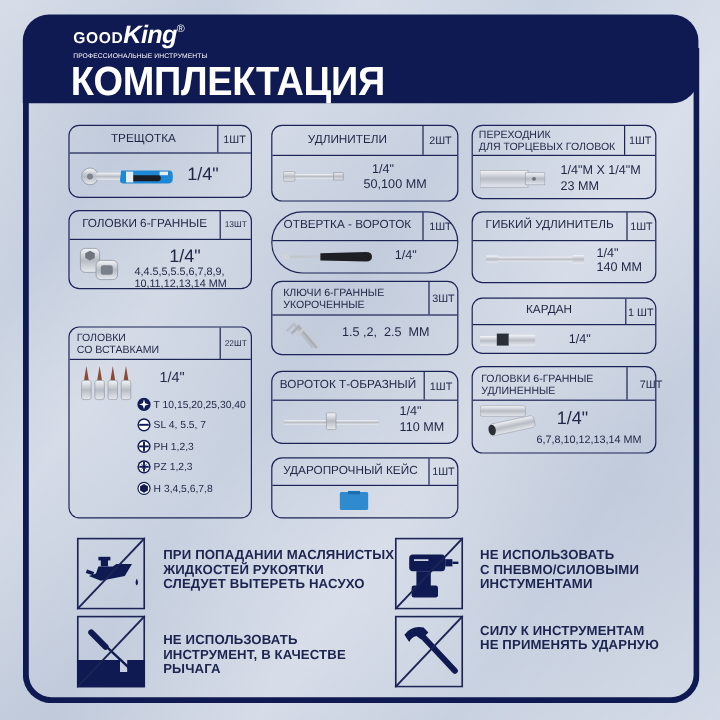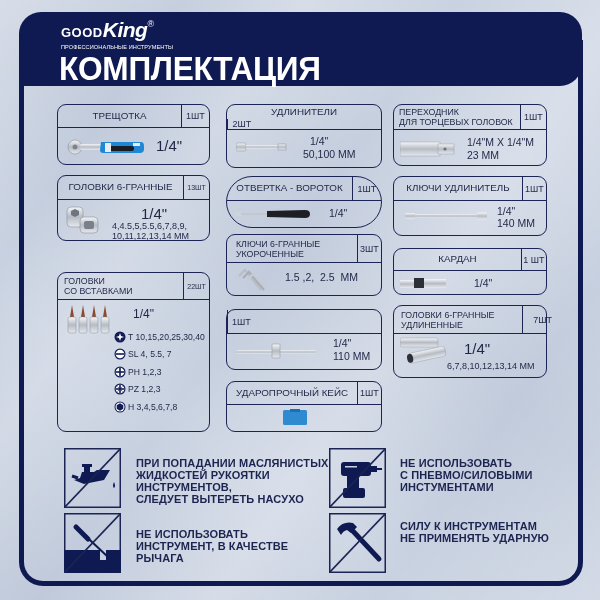--- a/index.html
+++ b/index.html
@@ -173,21 +173,21 @@
     <svg width="12" height="12" viewBox="0 0 12 12">
         <circle cx="6" cy="6" r="5.5" fill="#121c55"></circle>
         <circle cx="6" cy="6" r="4.5" fill="#fff"></circle>
         <polygon points="6,2.3 9.3,4.2 9.3,7.8 6,9.7 2.7,7.8 2.7,4.2" fill="#121c55"></polygon>
       </svg>
     <span>H 3,4,5,6,7,8</span>
   </div>
 </div>
 
 <div class="box" style="left:226px;top:104px;width:156px;height:64px;">
-  <div class="box-head" style="height:25px;flex-direction:column;">
+  <div class="box-head" style="height:25px;">
     <div class="box-title single">
         <span>УДЛИНИТЕЛИ</span>
       </div>
     <div class="box-qty" style="width:29px;text-align:right;">2ШТ</div>
   </div>
   <svg class="abs" style="left:9px;top:37px;" width="52" height="10" viewBox="0 0 52 10">
     <rect x="0" y="1" width="10" height="8" rx="1.5" fill="url(#silv)" stroke="#8a9099" stroke-width="0.5"></rect>
     <rect x="10" y="3" width="32" height="4" fill="url(#silv)"></rect>
     <rect x="42" y="2" width="8" height="6" fill="url(#silv)" stroke="#8a9099" stroke-width="0.5"></rect>
   </svg>
@@ -221,20 +221,23 @@
   <svg class="abs" style="left:10px;top:29px;" width="30" height="30" viewBox="0 0 30 30">
     <path d="M2 12 L8 6 L24 26" stroke="#b9bec6" stroke-width="2.2" fill="none"></path>
     <path d="M6 14 L12 8 L27 26" stroke="#a9aeb7" stroke-width="2.2" fill="none"></path>
     <path d="M10 16 L16 10 L29 24" stroke="#c7ccd3" stroke-width="2.2" fill="none"></path>
   </svg>
   <div class="spec spec-md" style="left:58px;top:37px;white-space:pre;">1.5 ,2,  2.5  ММ</div>
 </div>
 
 <div class="box" style="left:226px;top:309px;width:156px;height:61px;">
   <div class="box-head" style="height:24px;">
+    <div class="box-title single">
+        <span>ВОРОТОК Т-ОБРАЗНЫЙ</span>
+      </div>
     <div class="box-qty" style="width:28px;">1ШТ</div>
   </div>
   <svg class="abs" style="left:9px;top:32px;" width="82" height="18" viewBox="0 0 82 18">
     <rect x="0" y="8" width="80" height="4" rx="2" fill="url(#silv)"></rect>
     <rect x="36" y="2" width="8" height="14" rx="1" fill="url(#silv)" stroke="#8a9099" stroke-width="0.5"></rect>
   </svg>
   <div class="spec spec-md" style="left:106px;top:28px;">1/4"</div>
   <div class="spec spec-md" style="left:106px;top:41px;">110 ММ</div>
 </div>
 
@@ -264,21 +267,21 @@
     <rect x="38" y="5" width="16" height="10" fill="url(#silv)" stroke="#9aa0a8" stroke-width="0.5"></rect>
     <circle cx="45" cy="10" r="1.6" fill="#6a7079"></circle>
   </svg>
   <div class="spec spec-md" style="left:73px;top:32px;">1/4"М X 1/4"М</div>
   <div class="spec spec-md" style="left:73px;top:45px;">23 ММ</div>
 </div>
 
 <div class="box" style="left:393px;top:176px;width:154px;height:60px;">
   <div class="box-head" style="height:24px;">
     <div class="box-title single">
-        <span>КЛЮЧИ УДЛИНИТЕЛЬ</span>
+        <span>ГИБКИЙ УДЛИНИТЕЛЬ</span>
       </div>
     <div class="box-qty" style="width:24px;">1ШТ</div>
   </div>
   <svg class="abs" style="left:11px;top:34px;" width="82" height="10" viewBox="0 0 82 10">
     <rect x="0" y="2" width="10" height="6" rx="1" fill="url(#silv)"></rect>
     <rect x="10" y="3" width="62" height="4" fill="url(#silv)"></rect>
     <rect x="72" y="1.5" width="10" height="7" rx="1" fill="url(#silv)"></rect>
   </svg>
   <div class="spec spec-md" style="left:103px;top:29px;">1/4"</div>
   <div class="spec spec-md" style="left:103px;top:41px;">140 ММ</div>
@@ -323,21 +326,20 @@
   <path d="M10 32 L16 30 L18 24 L30 24 L33 22 L46 22 L40 32 L20 36 Z" fill="#0f1a52"></path>
   <rect x="20" y="18" width="6" height="6" fill="#0f1a52"></rect>
   <rect x="18" y="16" width="10" height="3" fill="#0f1a52"></rect>
   <path d="M8 28 L14 30" stroke="#0f1a52" stroke-width="3"></path>
   <path d="M50 34 Q52 38 50 40 Q48 38 50 34 Z" fill="#0f1a52"></path>
   <line x1="0" y1="60" x2="57" y2="0" stroke="#1b2455" stroke-width="1.6"></line>
 </svg>
 <div class="warn-text" style="left:136px;top:457px;">
   <div>ПРИ ПОПАДАНИИ МАСЛЯНИСТЫХ</div>
     <div>ЖИДКОСТЕЙ РУКОЯТКИ</div>
-    <div>ИНСТРУМЕНТОВ,</div>
     <div>СЛЕДУЕТ ВЫТЕРЕТЬ НАСУХО</div>
 </div>
 
 <svg class="warn-icon" style="left:64px;top:513px;" viewBox="0 0 57 60">
   <rect x="0.75" y="0.75" width="55.5" height="58.5" fill="none" stroke="#1b2455" stroke-width="1.5"></rect>
   <path d="M0 37 L36 37 L36 47 L42 47 L42 37 L57 37 L57 60 L0 60 Z" fill="#0f1a52"></path>
   <line x1="12" y1="14" x2="44" y2="44" stroke="#0f1a52" stroke-width="2"></line>
   <line x1="12" y1="14" x2="24" y2="26" stroke="#0f1a52" stroke-width="5" stroke-linecap="round"></line>
   <line x1="0" y1="60" x2="57" y2="0" stroke="#1b2455" stroke-width="1.6"></line>
 </svg>

